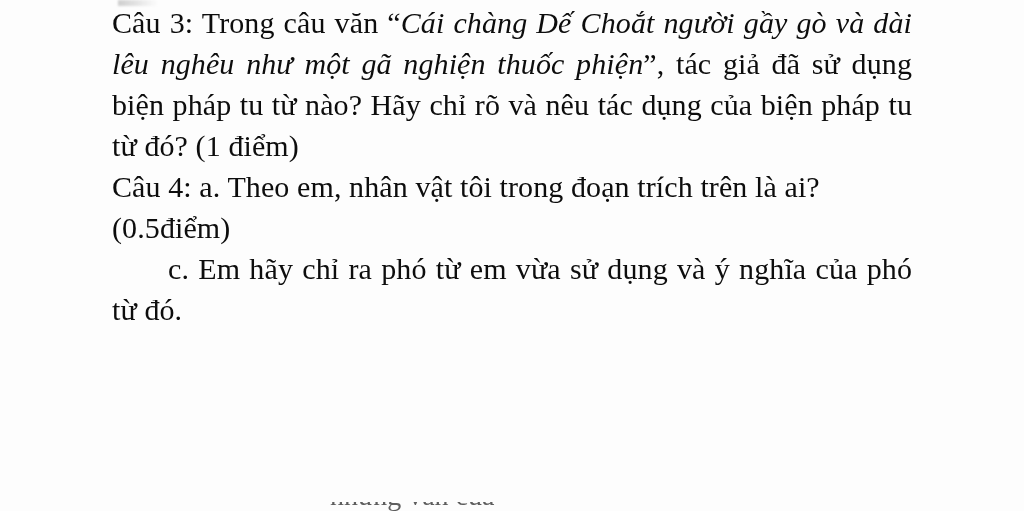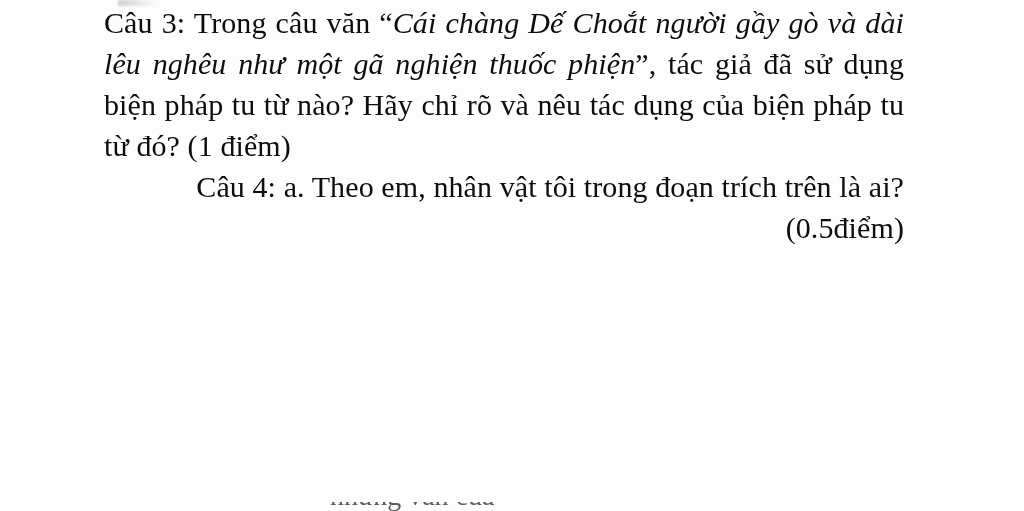--- a/index.html
+++ b/index.html
@@ -17,31 +17,30 @@
   .page {
     position: relative;
     width: 1024px;
     height: 511px;
     background: #fdfdfd;
     padding: 0;
     box-sizing: border-box;
   }
   .text-column {
     position: absolute;
-    left: 104px;
+    left: 112px;
     top: 2px;
     width: 800px;
   }
   .para {
     font-size: 30px;
     line-height: 41px;
     margin: 0;
     color: #0d0d0d;
     letter-spacing: 0.1px;
-    text-align: right;
   }
   .para.justify {
     text-align: justify;
     text-align-last: left;
   }
   .indent {
     text-indent: 56px;
   }
   .italic {
     font-style: italic;
@@ -80,20 +79,21 @@
 
   <div class="smudge-top"></div>
 
   <div class="text-column">
 
     <p class="para justify"><span>Câu 3: Trong câu văn “</span><span class="italic">Cái chàng Dế Choắt người gầy gò và dài lêu nghêu như một gã nghiện thuốc phiện</span><span>”, tác giả đã sử dụng biện pháp tu từ nào? Hãy chỉ rõ và nêu tác dụng của biện pháp tu từ đó? (1 điểm)</span></p>
 
     <p class="para"><span>Câu 4: a. Theo em, nhân vật tôi trong đoạn trích trên là ai? (0.5điểm)</span></p>
 
 
+    <p class="para justify indent"><span>c. Em hãy chỉ ra phó từ em vừa sử dụng và ý nghĩa của phó từ đó.</span></p>
 
   </div>
 
   <div class="smudge-bottom">
       <span>nhưng văn của</span>
     </div>
 
 </div>
 
 </body></html>

